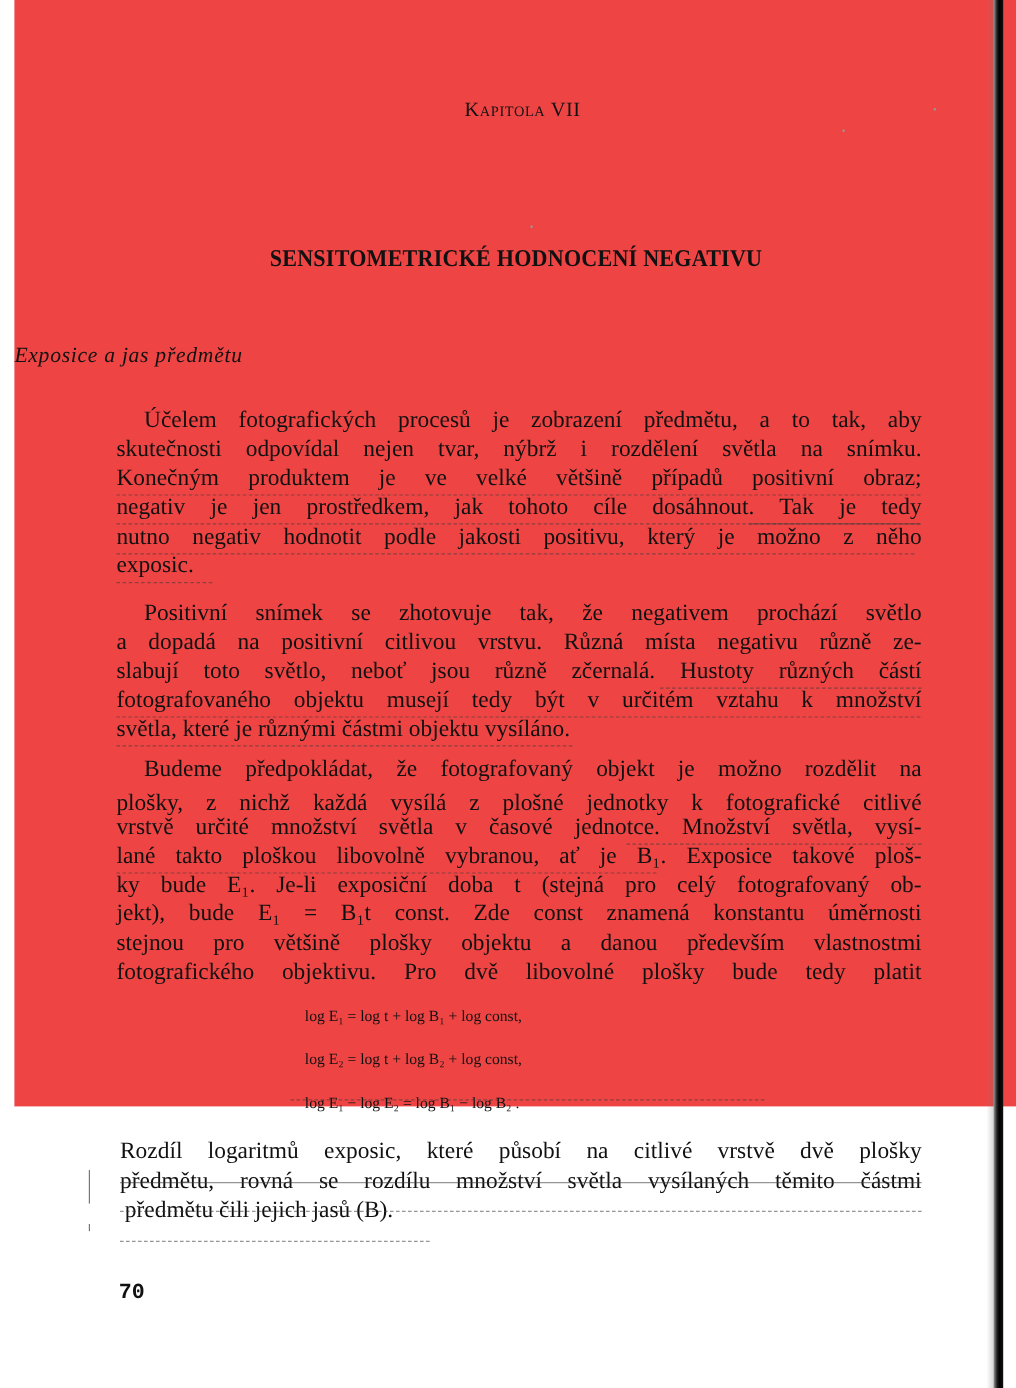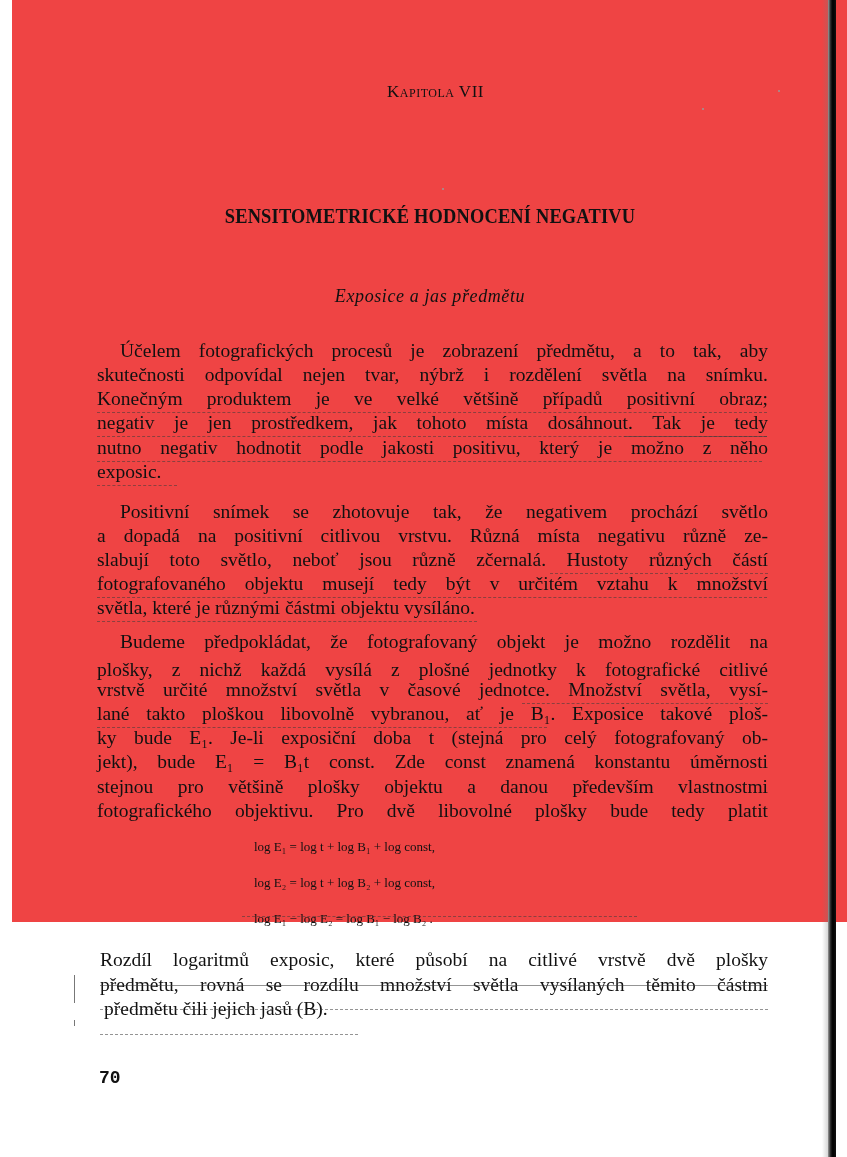--- a/index.html
+++ b/index.html
@@ -8,21 +8,21 @@
   .page { position: absolute; left: 0; top: 0; width: 847px; height: 922px; background: #ef4444; margin-left: 12px; }
   .binding { position: absolute; left: 816px; top: 0; width: 8px; height: 1157px;
              background: linear-gradient(to right, #9a9a9a 0, #222 35%, #000 60%, #111 100%); }
   .binding-shade { position: absolute; left: 810px; top: 0; width: 7px; height: 1157px;
              background: linear-gradient(to right, rgba(255,255,255,0), rgba(120,120,120,0.35)); }
   .chapter { position: absolute; top: 82px; left: 0; width: 847px; text-align: center;
              font-family: "Liberation Serif", serif; font-size: 17px; font-variant: small-caps; letter-spacing: 0.5px; }
   .title { position: absolute; top: 205px; left: 0; width: 836px; text-align: center;
            font-family: "Liberation Serif", serif; font-weight: bold; font-size: 20px; letter-spacing: 0.2px;
            transform: scaleX(0.92); transform-origin: 418px 0; }
-  .subtitle { position: absolute; top: 286px; left: 0; width: 836px; text-align: center;
+  .subtitle { position: absolute; top: 286px; left: 0; width: 836px; 
               font-family: "Liberation Serif", serif; font-style: italic; font-size: 18px; letter-spacing: 0.6px; }
   .line { position: absolute; left: 85px; width: 671px; height: 24px; line-height: 24px;
           font-family: "Liberation Serif", serif; font-size: 19.5px; white-space: nowrap;
           text-align: justify; text-align-last: justify; }
   .line.last { text-align-last: left; }
   .line.indent { left: 108px; width: 648px; }
   .eq { position: absolute; left: 242px; height: 24px; line-height: 24px;
         font-family: "Liberation Serif", serif; font-size: 13px; white-space: nowrap; }
   .pencil { position: absolute; height: 0; border-top: 1.3px dashed rgba(60,60,60,0.55); }
   .pencil.solid { border-top-style: solid; }
@@ -40,21 +40,21 @@
   <div class="binding"></div>
 
   <div class="chapter">Kapitola VII</div>
   <div class="title">SENSITOMETRICKÉ HODNOCENÍ NEGATIVU</div>
   <div class="subtitle">Exposice a jas předmětu</div>
 
   <div>
     <div class="line indent" style="top:339px">Účelem fotografických procesů je zobrazení předmětu, a to tak, aby</div>
     <div class="line" style="top:363px">skutečnosti odpovídal nejen tvar, nýbrž i rozdělení světla na snímku.</div>
     <div class="line" style="top:387px">Konečným produktem je ve velké většině případů positivní obraz;</div>
-    <div class="line" style="top:411px">negativ je jen prostředkem, jak tohoto místa dosáhnout. Tak je tedy</div>
+    <div class="line" style="top:411px">negativ je jen prostředkem, jak tohoto cíle dosáhnout. Tak je tedy</div>
     <div class="line" style="top:436px">nutno negativ hodnotit podle jakosti positivu, který je možno z něho</div>
     <div class="line last" style="top:460px">exposic.</div>
   </div>
 
   <div>
     <div class="line indent" style="top:500px">Positivní snímek se zhotovuje tak, že negativem prochází světlo</div>
     <div class="line" style="top:524px">a dopadá na positivní citlivou vrstvu. Různá místa negativu různě ze-</div>
     <div class="line" style="top:548px">slabují toto světlo, neboť jsou různě zčernalá. Hustoty různých částí</div>
     <div class="line" style="top:572px">fotografovaného objektu musejí tedy být v určitém vztahu k množství</div>
     <div class="line last" style="top:596px">světla, které je různými částmi objektu vysíláno.</div>

